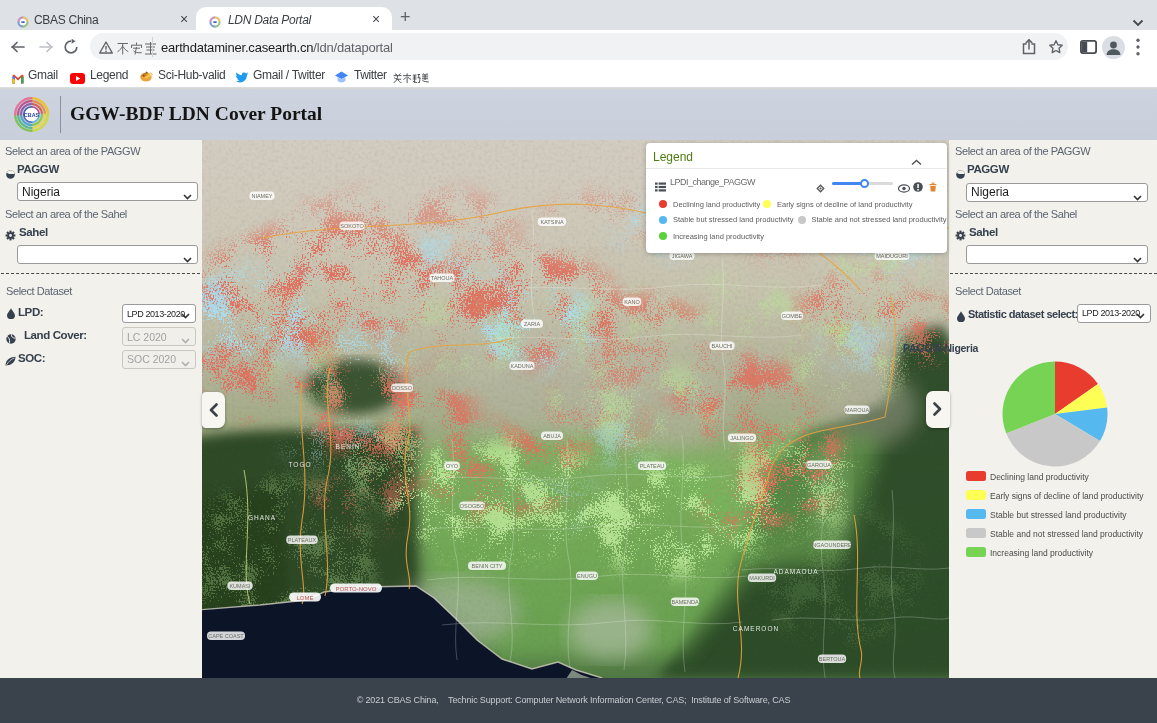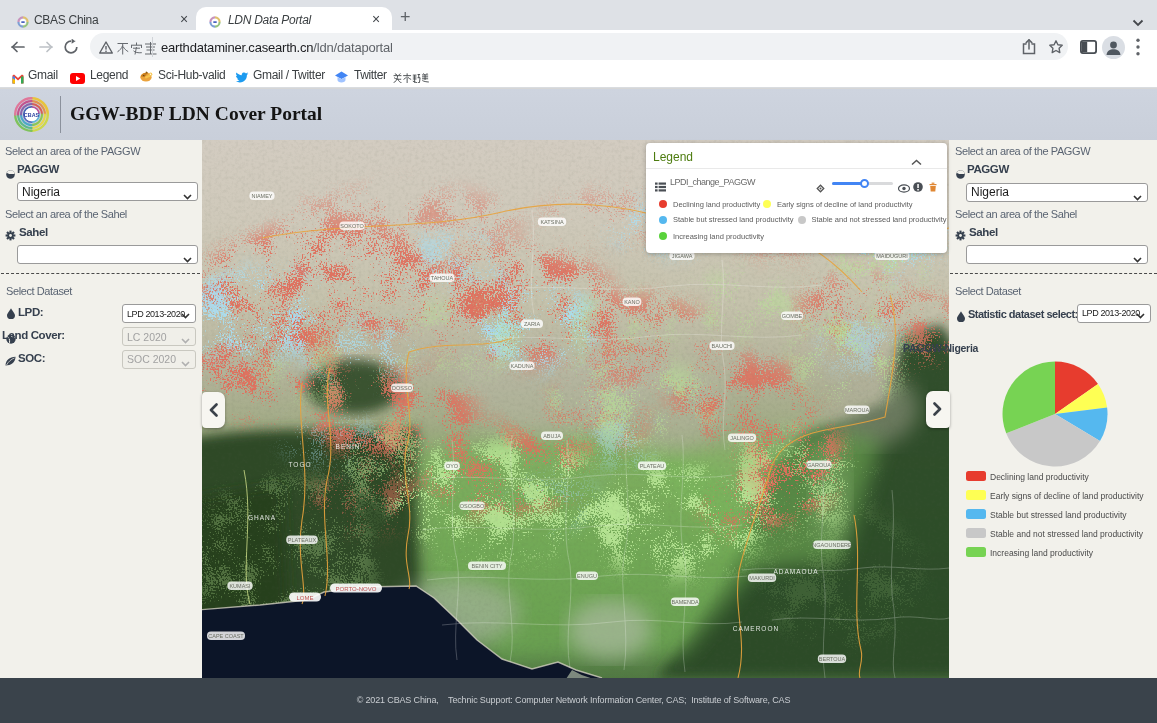--- a/index.html
+++ b/index.html
@@ -266,21 +266,21 @@
     </svg></div>
 <div class="abs blabel" style="left:18px; top:306px;">LPD:</div>
 <div class="selbox" style="left:122px; top:304px; width:74px; height:19px; font-size:9px; letter-spacing:-0.4px;">LPD 2013-2020<span class="selchev"><svg width="9" height="6">
         <polyline points="1,1 4.5,4.5 8,1" fill="none" stroke="#333" stroke-width="1.6"></polyline>
       </svg></span></div>
 <div class="abs" style="left:6px; top:329.5px;"><svg width="10" height="10" viewBox="0 0 10 10">
       <circle cx="5" cy="5" r="4.7" fill="#36404e"></circle>
       <path d="M1.2,2.5 C3,3.5 4,5.5 3.5,8.8" stroke="#f2f1eb" stroke-width="1" fill="none"></path>
       <path d="M5.5,0.4 C5,2.5 6.5,4 9.4,4.2" stroke="#f2f1eb" stroke-width="1" fill="none"></path>
     </svg></div>
-<div class="abs blabel" style="left:2px; top:329px;">Land Cover:</div>
+<div class="abs blabel" style="left:24px; top:329px;">Land Cover:</div>
 <div class="selbox dis" style="left:122px; top:327px; width:74px; height:19px; font-size:10.5px;">LC 2020<span class="selchev"><svg width="9" height="6">
         <polyline points="1,1 4.5,4.5 8,1" fill="none" stroke="#b0b0b0" stroke-width="1.6"></polyline>
       </svg></span></div>
 <div class="abs" style="left:5px; top:352px;"><svg width="11" height="10" viewBox="0 0 11 10">
       <path d="M0.5,9.5 C0.5,4.5 4.5,0.8 10.5,0.8 C10.5,6.5 6,9.5 0.5,9.5 Z" fill="#36404e"></path>
       <path d="M1.5,9 C3.5,5.5 6.5,3 9.5,2" stroke="#f2f1eb" stroke-width="0.7" fill="none"></path>
     </svg></div>
 <div class="abs blabel" style="left:18px; top:351.5px;">SOC:</div>
 <div class="selbox dis" style="left:122px; top:349.5px; width:74px; height:19px; font-size:10.5px;">SOC 2020<span class="selchev"><svg width="9" height="6">
         <polyline points="1,1 4.5,4.5 8,1" fill="none" stroke="#b0b0b0" stroke-width="1.6"></polyline>

